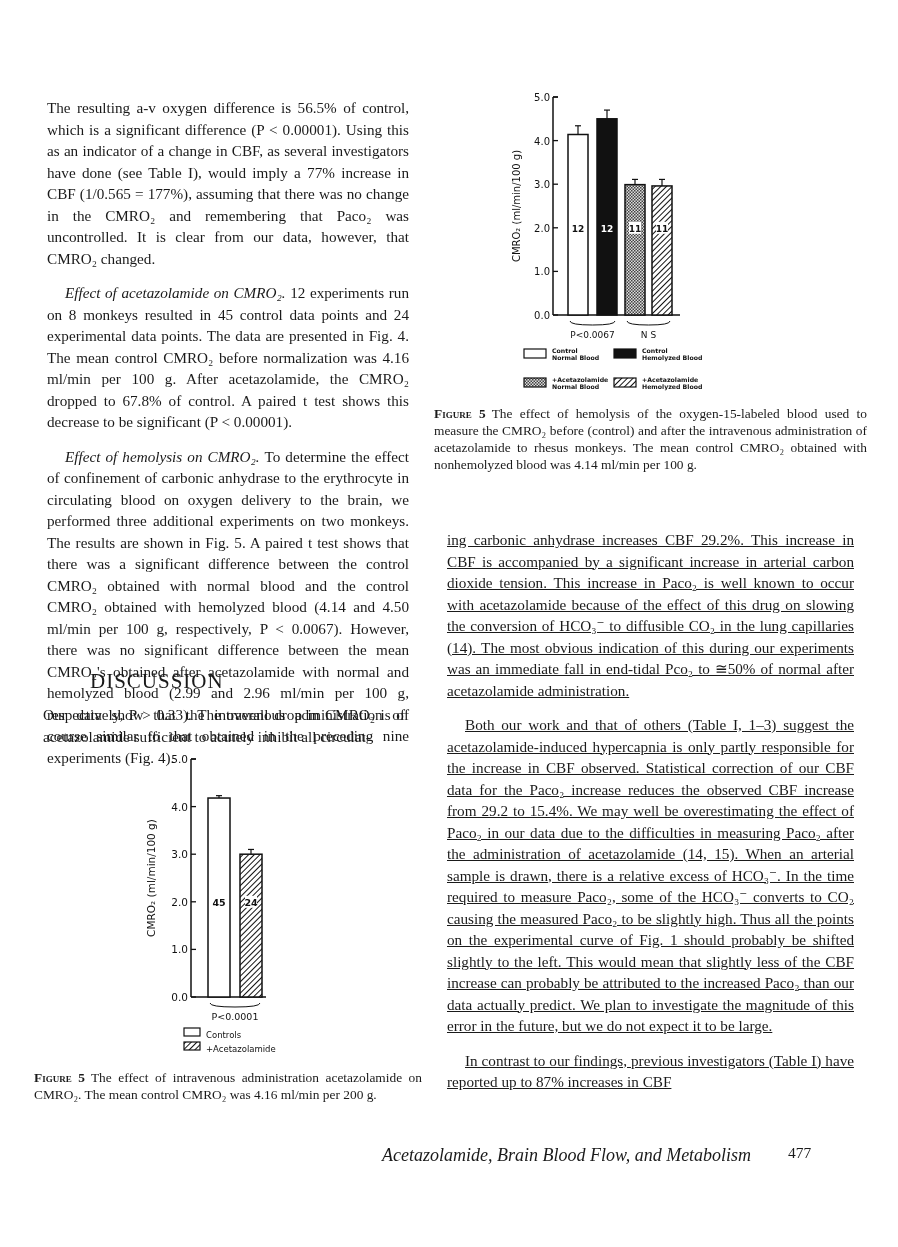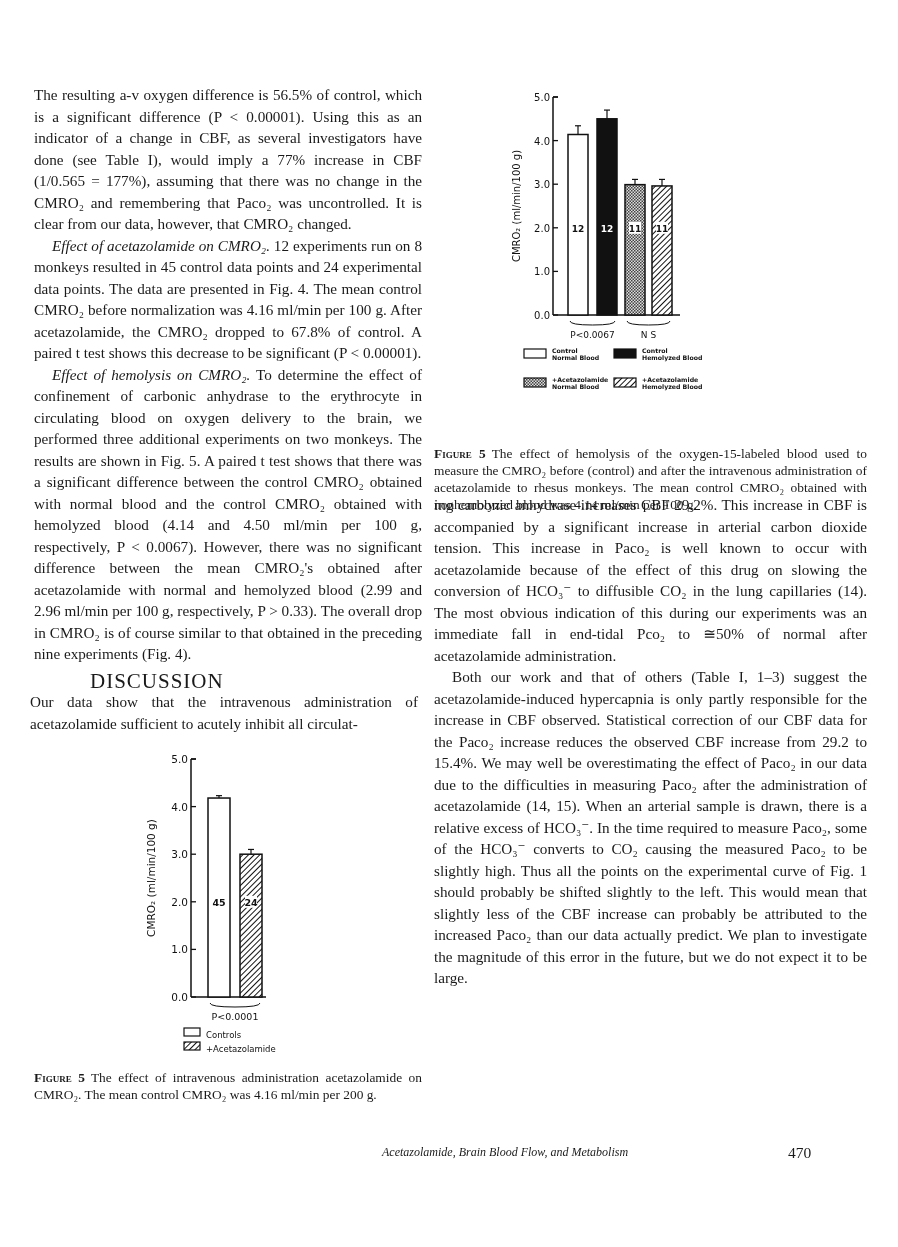--- a/index.html
+++ b/index.html
@@ -1,28 +1,28 @@
 <!DOCTYPE html>
 <html><head>
 <meta charset="utf-8">
 <style>
   html,body{margin:0;padding:0;background:#fff;}
   body{width:898px;height:1247px;position:relative;overflow:hidden;font-family:"Liberation Serif","DejaVu Serif",serif;color:#1a1a1a;}
   .col{position:absolute;font-size:15.2px;line-height:21.5px;text-align:justify;}
-  .col p{margin:0;}
+  .col p{margin:13px;}
   .col p.ind{text-indent:18px;}
   #left-top{left:34px;top:84px;width:388px;}
   #left-disc{left:30px;top:691px;width:388px;}
-  #right-text{left:434px;top:494px;width:433px;}
+  #right-text{left:434px;top:516px;width:433px;text-decoration:underline;}
   .heading{position:absolute;left:90px;top:669px;font-size:21px;letter-spacing:1px;}
   .caption{position:absolute;font-size:13.4px;line-height:17px;text-align:justify;}
   .caption .fig{font-variant:small-caps;font-weight:bold;margin-right:6px;}
   #cap4{left:34px;top:1069px;width:388px;}
-  #cap5{left:434px;top:405px;width:433px;margin-top:40px;}
-  .footer{position:absolute;top:1145px;left:382px;font-style:italic;font-size:12px;}
+  #cap5{left:434px;top:405px;width:433px;}
+  .footer{position:absolute;top:1145px;left:382px;font-style:italic;font-size:18px;}
   .pageno{position:absolute;top:1144px;left:788px;font-size:15.5px;}
   svg text{font-family:"DejaVu Sans","Liberation Sans",sans-serif;}
   i{font-style:italic;}
 </style>
 </head>
 <body>
 
 <div class="col" id="left-top">
   <p><span>The resulting a-v oxygen difference is 56.5% of control, which is a significant difference (P &lt; 0.00001). Using this as an indicator of a change in CBF, as several investigators have done (see Table I), would imply a 77% increase in CBF (1/0.565 = 177%), assuming that there was no change in the CMRO₂ and remembering that Paco₂ was uncontrolled. It is clear from our data, however, that CMRO₂ changed.</span></p>
   <p class="ind"><i>Effect of acetazolamide on CMRO₂.</i><span> 12 experiments run on 8 monkeys resulted in 45 control data points and 24 experimental data points. The data are presented in Fig. 4. The mean control CMRO₂ before normalization was 4.16 ml/min per 100 g. After acetazolamide, the CMRO₂ dropped to 67.8% of control. A paired t test shows this decrease to be significant (P &lt; 0.00001).</span></p>
@@ -143,16 +143,17 @@
     <text x="62" y="304.4" font-size="6.2" fill="#111" font-weight="bold">Normal Blood</text>
     <rect x="124" y="293" width="22" height="9" fill="url(#fig5-hatch)" stroke="#111" stroke-width="1.2"></rect>
     <text x="152" y="297.2" font-size="6.2" fill="#111" font-weight="bold">+Acetazolamide</text>
     <text x="152" y="304.4" font-size="6.2" fill="#111" font-weight="bold">Hemolyzed Blood</text>
   </svg>
 <div class="caption" id="cap5"><span class="fig">Figure 5</span><span>The effect of hemolysis of the oxygen-15-labeled blood used to measure the CMRO₂ before (control) and after the intravenous administration of acetazolamide to rhesus monkeys. The mean control CMRO₂ obtained with nonhemolyzed blood was 4.14 ml/min per 100 g.</span></div>
 
 <div class="col" id="right-text">
   <p>ing carbonic anhydrase increases CBF 29.2%. This increase in CBF is accompanied by a significant increase in arterial carbon dioxide tension. This increase in Paco₂ is well known to occur with acetazolamide because of the effect of this drug on slowing the conversion of HCO₃⁻ to diffusible CO₂ in the lung capillaries (14). The most obvious indication of this during our experiments was an immediate fall in end-tidal Pco₂ to ≅50% of normal after acetazolamide administration.</p>
   <p class="ind">Both our work and that of others (Table I, 1–3) suggest the acetazolamide-induced hypercapnia is only partly responsible for the increase in CBF observed. Statistical correction of our CBF data for the Paco₂ increase reduces the observed CBF increase from 29.2 to 15.4%. We may well be overestimating the effect of Paco₂ in our data due to the difficulties in measuring Paco₂ after the administration of acetazolamide (14, 15). When an arterial sample is drawn, there is a relative excess of HCO₃⁻. In the time required to measure Paco₂, some of the HCO₃⁻ converts to CO₂ causing the measured Paco₂ to be slightly high. Thus all the points on the experimental curve of Fig. 1 should probably be shifted slightly to the left. This would mean that slightly less of the CBF increase can probably be attributed to the increased Paco₂ than our data actually predict. We plan to investigate the magnitude of this error in the future, but we do not expect it to be large.</p>
+  <p class="ind">In contrast to our findings, previous investigators (Table I) have reported up to 87% increases in CBF</p>
 </div>
 
 <div class="footer">Acetazolamide, Brain Blood Flow, and Metabolism</div>
-<div class="pageno">470</div>
+<div class="pageno">477</div>
 
 </body></html>

